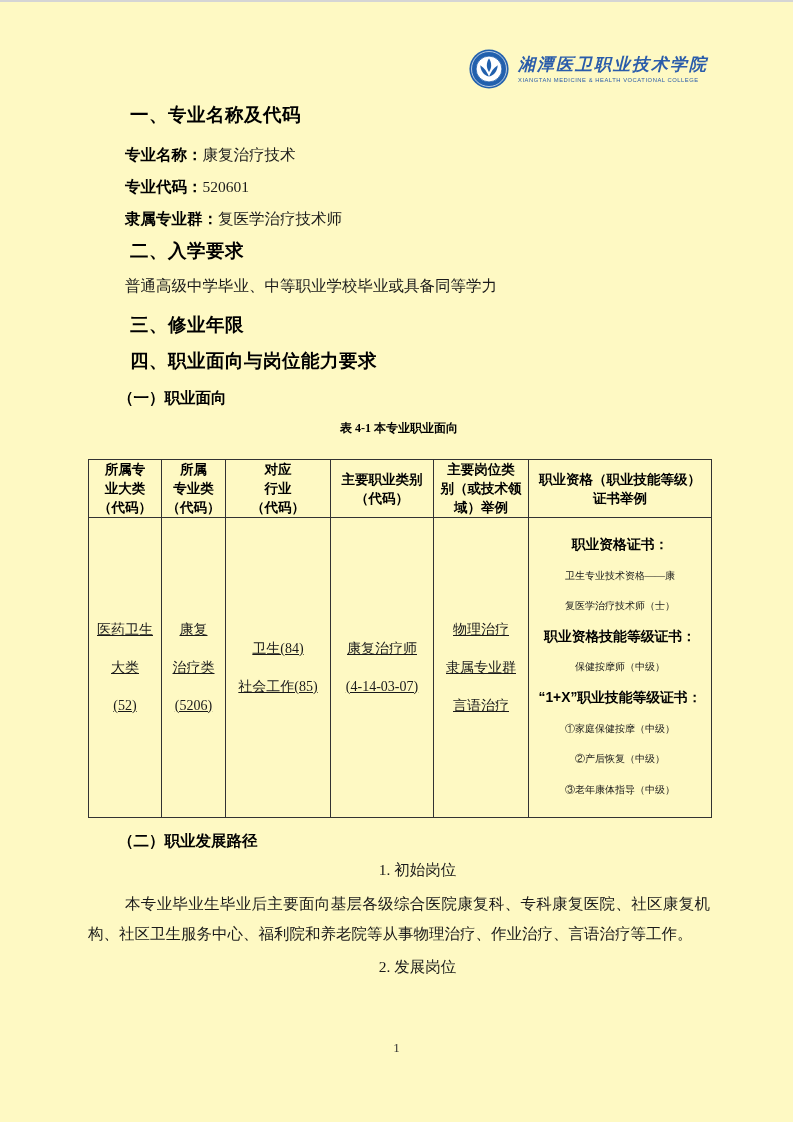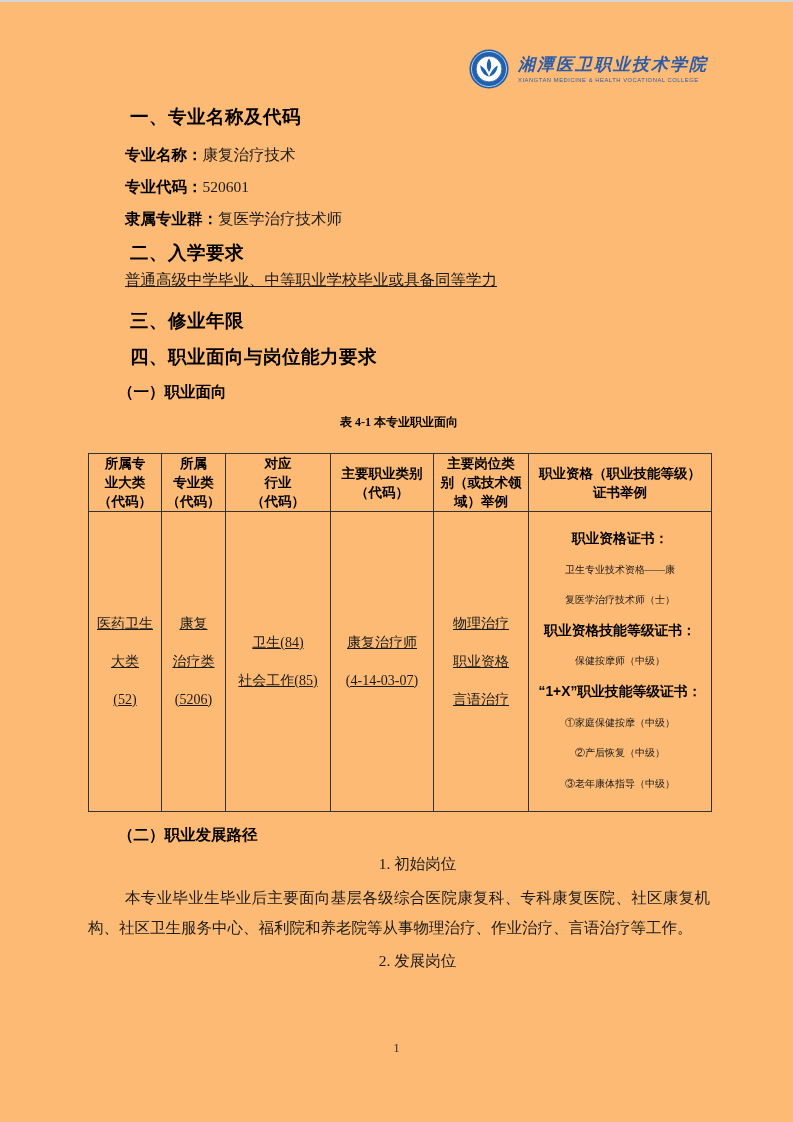--- a/index.html
+++ b/index.html
@@ -1,21 +1,21 @@
 <!DOCTYPE html>
 <html><head>
 <meta charset="utf-8">
 <style>
   * { margin:0; padding:0; box-sizing:border-box; }
   html,body { background:#ffffff; }
   .page {
     position:relative;
     width:793px; height:1122px;
     margin:0 auto;
-    background:#fdba74;
+    background:#fef9c3;
     color:#1a1a1a;
     font-family:"Liberation Serif","DejaVu Serif",serif;
     overflow:hidden;
     border-top:2px solid #cscsc5;
   }
   .page { border-top:2px solid #d5d5d5; }
   .content { padding:0 83px 0 88px; }
 
   
   .logo-row { display:flex; justify-content:flex-end; align-items:center; gap:9px; margin:46px 2px 0 0; height:42px; }
@@ -28,37 +28,37 @@
     color:#2a5caa; white-space:nowrap;
   }
   .logo-en {
     font-family:"Liberation Sans","DejaVu Sans",sans-serif;
     font-size:5.8px; line-height:8px; letter-spacing:0.55px;
     color:#2a5caa; margin-top:2px; white-space:nowrap;
   }
 
   
   .h-sec {
-    font-family:Liberation Sans, sans-serif;
+    font-family:Liberation Mono, monospace;
     font-weight:bold; color:#000;
     font-size:18.5px; line-height:21px; letter-spacing:0.5px;
     margin-left:42px;
   }
   .h1-m { margin-top:16px; }
   .h2-m { margin-top:7px; }
   .h3-m { margin-top:15px; }
   .h4-m { margin-top:15px; }
 
   .fields { margin-top:12px; }
   .field { height:32px; line-height:32px; margin-left:37px; font-size:15.5px; }
   .field .lbl { font-family:"Liberation Sans","DejaVu Sans",sans-serif; font-weight:bold; color:#000; }
   .field .val { color:#1a1a1a; }
 
   .body-line { height:30px; line-height:30px; margin-left:37px; font-size:15.5px; }
-  .b2-m { margin-top:2px;text-decoration:underline; }
+  .b2-m { margin-top:8px; }
   .b3-m { margin-top:8px; }
 
   .subsec {
     margin:14px 0 0 30px; height:22px; line-height:22px;
     font-size:15.5px; font-weight:bold; color:#000;
   }
   .sub2-m { margin-top:12px; }
 
   .tbl-caption {
     margin-top:8px; height:22px; line-height:22px;
@@ -198,21 +198,21 @@
           <td>
             <span class="ln">卫生(84)</span>
             <span class="ln">社会工作(85)</span>
           </td>
           <td>
             <span class="ln">康复治疗师</span>
             <span class="ln">(4-14-03-07)</span>
           </td>
           <td>
             <span class="ln">物理治疗</span>
-            <span class="ln">职业资格</span>
+            <span class="ln">隶属专业群</span>
             <span class="ln">言语治疗</span>
           </td>
           <td class="cert">
             <span class="b">职业资格证书：</span>
             <span>卫生专业技术资格——康</span>
             <span>复医学治疗技术师（士）</span>
             <span class="b">职业资格技能等级证书：</span>
             <span>保健按摩师（中级）</span>
             <span class="b">“1+X”职业技能等级证书：</span>
             <span>①家庭保健按摩（中级）</span>

